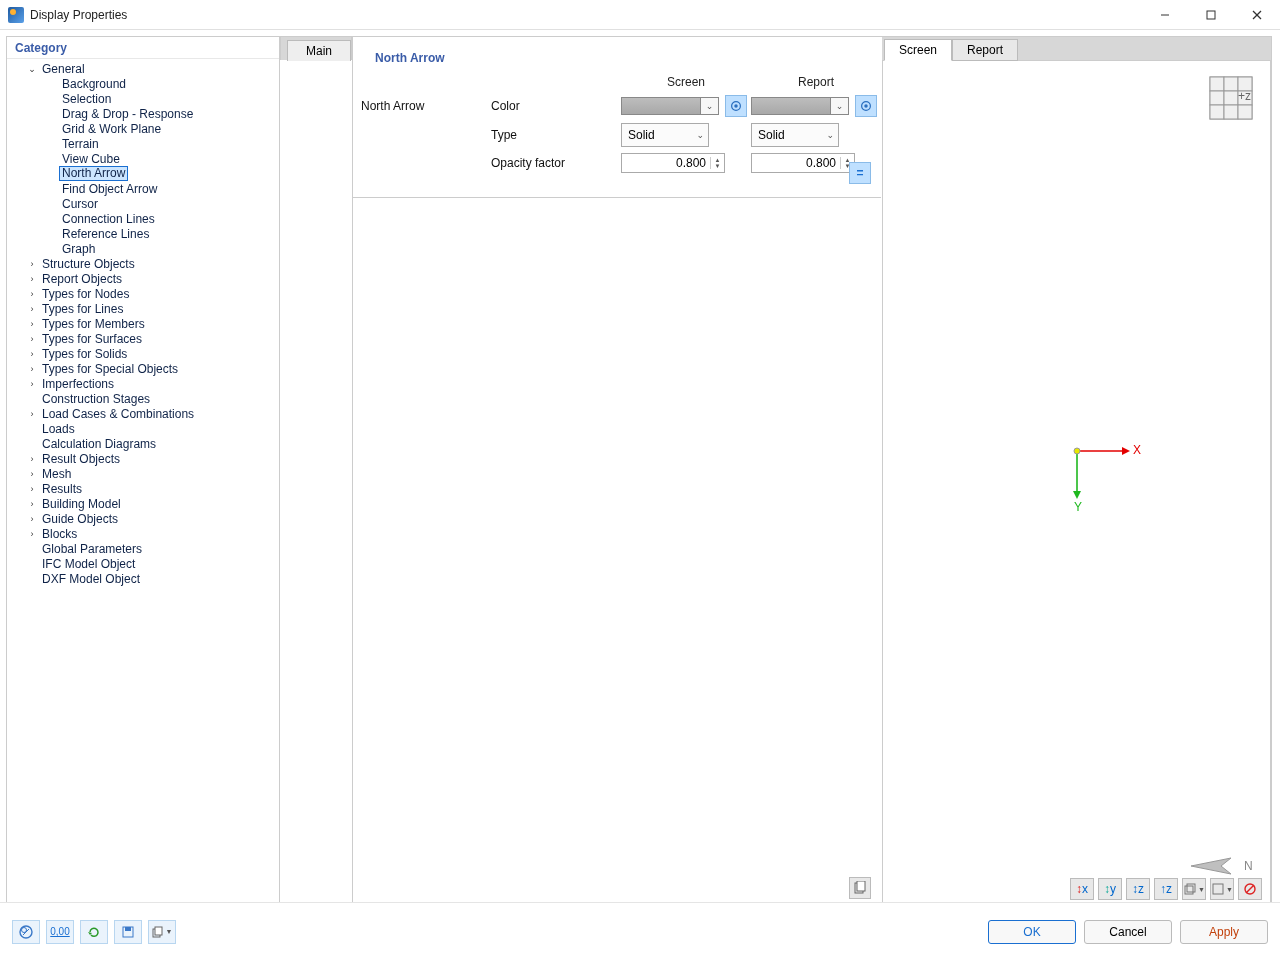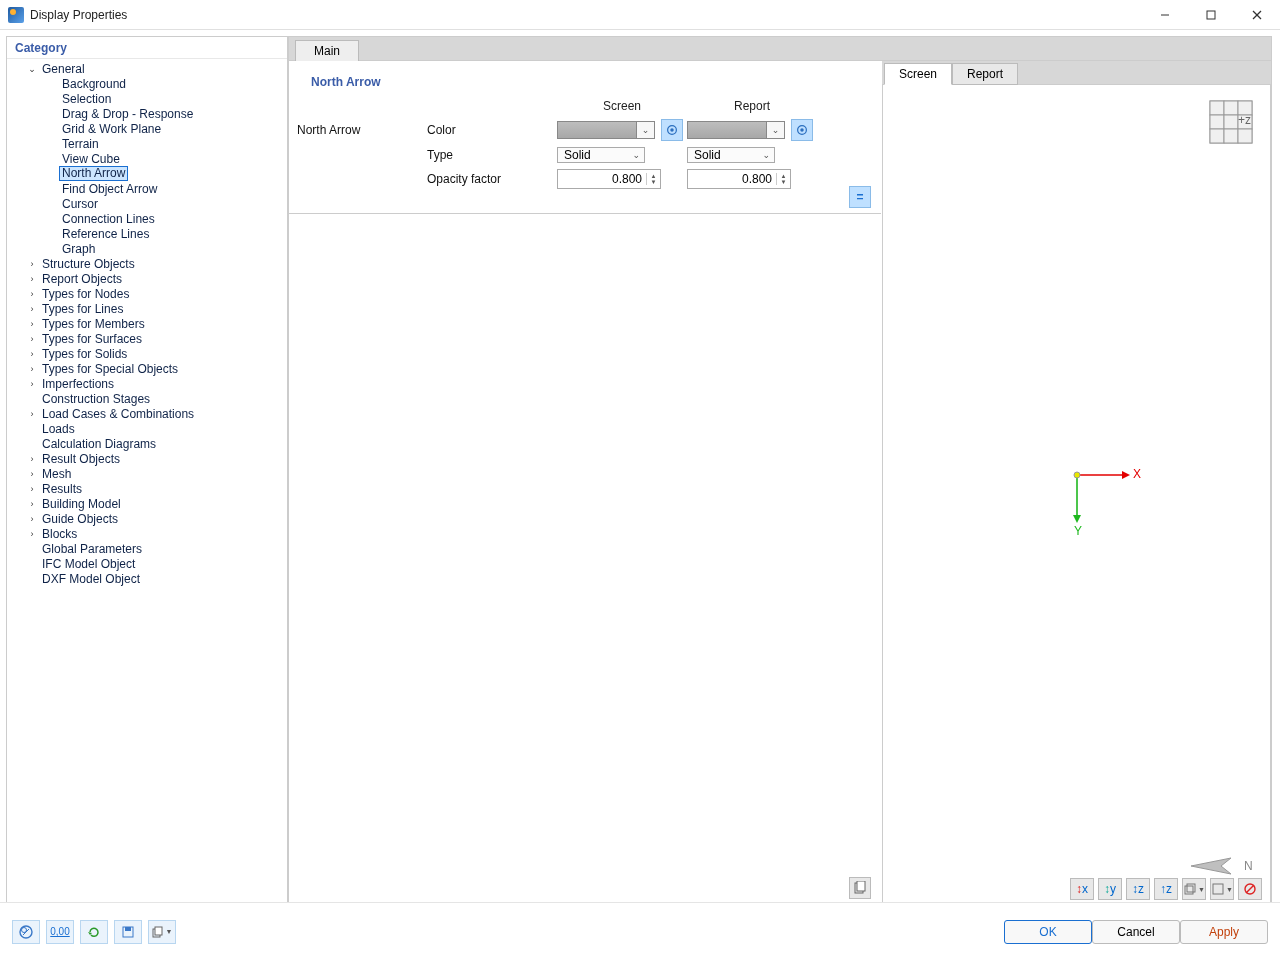--- a/index.html
+++ b/index.html
@@ -20,40 +20,40 @@
 .sidebar { width:282px; border:1px solid #ccc; background:#fff; display:flex; flex-direction:column; }
 .sidebar-header { color:#3a5ca8; font-weight:600; padding:4px 8px 3px; border-bottom:1px solid #e8e8e8; }
 .tree { flex:1; overflow:auto; padding:2px 0 4px 4px; }
 .tree-item { display:flex; align-items:center; height:15px; padding:0; color:#0f2348; white-space:nowrap; }
 .tree-chevron { width:14px; text-align:center; color:#333; font-size:9px; }
 .tree-label { padding:0 3px; }
 .tree-label.selected { background:#cde6ff; border:1px solid #1a6fd1; padding:0 2px; height:15px; line-height:13px; }
 .indent-1 { padding-left: 14px; }
 .indent-2 { padding-left: 34px; }
 
-.right { flex:1; display:flex; flex-direction:column; }
+.right { flex:1; display:flex; flex-direction:row; }
 .tabs-outer { height:24px; display:flex; align-items:flex-end; background:#d7d7d7; border:1px solid #ccc; border-bottom:none; }
 .tab-outer { background:#eee; border:1px solid #bbb; border-bottom:none; margin-left:6px; padding:3px 18px; position:relative; top:1px; }
 
 .panels { flex:1; display:flex; border:1px solid #ccc; background:#fff; }
 .settings { flex:1; display:flex; flex-direction:column; padding:14px 0 0 0; position:relative; }
 .settings-title { color:#3a5ca8; font-weight:600; padding:0 0 10px 22px; }
 
 .grid { display:grid; grid-template-columns: 130px 130px 130px 130px; align-items:center; row-gap:6px; padding-left:8px; }
 .hcell { text-align:center; color:#222; }
 .lbl { color:#111; }
 
 .colorcell { display:flex; align-items:center; gap:6px; justify-content:flex-start; }
 .color-swatch { width:80px; height:18px; border:1px solid #888; background:linear-gradient(#bdbdbd,#a8a8a8); position:relative; }
 .color-dd { width:18px; height:18px; border:1px solid #888; border-left:none; display:flex; align-items:center; justify-content:center; background:#f7f7f7; }
 .eye-btn { width:22px; height:22px; background:#bfe0ff; border:1px solid #8abbe8; display:flex; align-items:center; justify-content:center; }
 .eye-btn svg { width:14px; height:14px; }
 
 .typecell, .opcell { display:flex; align-items:center; }
-.select { width:88px; height:16px; border:1px solid #aaa; background:#fbfbfb; display:flex; align-items:center; justify-content:space-between; padding:0 4px 0 6px; }
+.select { width:88px; height:24px; border:1px solid #aaa; background:#fbfbfb; display:flex; align-items:center; justify-content:space-between; padding:0 4px 0 6px; }
 .spinner { width:104px; height:20px; border:1px solid #aaa; background:#fff; display:flex; align-items:center; }
 .spinner-val { flex:1; text-align:right; padding-right:4px; }
 .spin-btns { width:14px; display:flex; flex-direction:column; border-left:1px solid #ccc; }
 .spin-btn { flex:1; display:flex; align-items:center; justify-content:center; font-size:6px; color:#555; }
 
 .syncbtn { position:absolute; right:10px; top:125px; width:22px; height:22px; background:#bfe0ff; border:1px solid #8abbe8; display:flex; align-items:center; justify-content:center; color:#1a6fd1; font-weight:bold; }
 
 .hr { border:none; border-top:1px solid #ccc; margin:24px 0 0 0; }
 
 .settings-footer { position:absolute; bottom:8px; right:10px; }
@@ -72,21 +72,21 @@
 .naxis { position:absolute; bottom:20px; right:14px; }
 
 .preview-toolbar { position:absolute; bottom:6px; right:8px; display:flex; gap:4px; }
 .pv-btn { width:24px; height:22px; background:#e8e8e8; border:1px solid #bbb; display:flex; align-items:center; justify-content:center; font-size:10px; }
 .pv-btn .arrow-dn { font-size:7px; margin-left:2px; color:#555; }
 
 
 .bottombar { position:absolute; left:0; right:0; bottom:0; height:58px; display:flex; align-items:center; padding:0 12px; border-top:1px solid #e5e5e5; background:#fff; }
 .tool-left { display:flex; gap:6px; }
 .tb-btn { width:28px; height:24px; border:1px solid #b8d6f0; background:#eaf3fc; display:flex; align-items:center; justify-content:center; }
-.btns-right { margin-left:auto; display:flex; gap:0; }
+.btns-right { margin-left:auto; display:flex; gap:8px; }
 .dlgbtn { width:88px; height:24px; border:1px solid #bbb; background:#f8f8f8; border-radius:3px; }
 .dlgbtn.primary { border:1px solid #1a6fd1; color:#1a6fd1; }
 .dlgbtn.disabled { color:#c2410c; }
 
 .chev { font-size:9px; color:#555; }
 svg { display:block; }
 </style>
 </head>
 <body>
 

